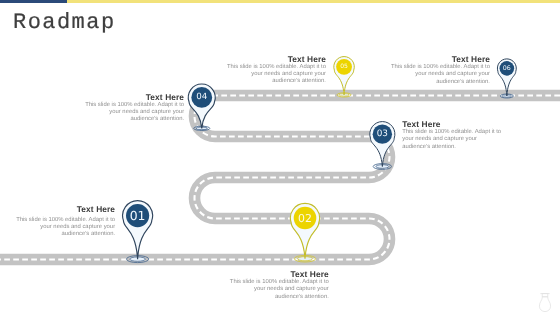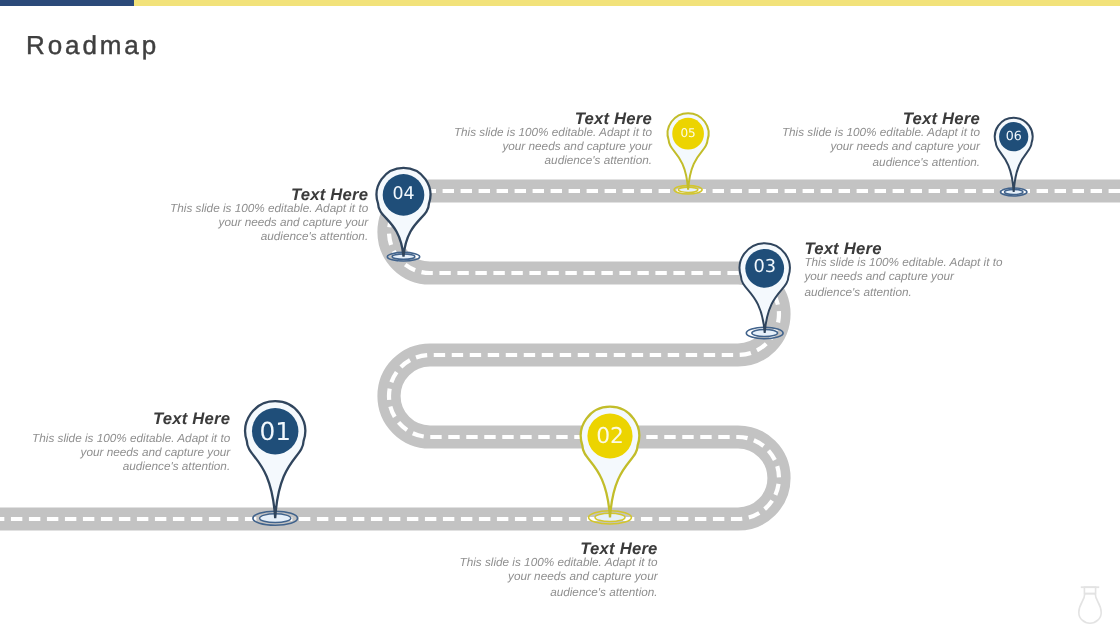--- a/index.html
+++ b/index.html
@@ -5,27 +5,27 @@
   html,body{margin:0;padding:0;}
   body{width:560px;height:315px;overflow:hidden;background:#ffffff;
        font-family:"Liberation Sans",sans-serif;-webkit-font-smoothing:antialiased;text-rendering:geometricPrecision;}
   .slide{position:relative;width:560px;height:315px;background:#ffffff;overflow:hidden;}
 
   
   .topbar{position:absolute;top:0;left:0;height:3px;width:560px;}
   .topbar .seg-blue{position:absolute;left:0;top:0;width:67px;height:3px;background:#2b4a79;}
   .topbar .seg-yellow{position:absolute;left:67px;top:0;width:493px;height:3px;background:#f2e27a;}
 
-  .slide-title{position:absolute;left:13px;top:13px;font-size:13px;line-height:19px;
-       color:#3f3f3f;font-family:Liberation Sans, sans-serif;font-weight:200;letter-spacing:1.45px;white-space:nowrap;-webkit-text-stroke:0.22px #3f3f3f;will-change:opacity;opacity:0.9999;}
+  .slide-title{position:absolute;left:13px;top:13px;font-size:22px;line-height:19px;
+       color:#3f3f3f;font-family:Liberation Mono, monospace;font-weight:200;letter-spacing:1.45px;white-space:nowrap;-webkit-text-stroke:0.22px #3f3f3f;will-change:opacity;opacity:0.9999;}
 
   svg.board{position:absolute;left:0;top:0;shape-rendering:geometricPrecision;}
   svg text{-webkit-font-smoothing:antialiased;will-change:opacity;opacity:0.999;font-family:"DejaVu Sans",sans-serif;}
 
-  .txtblock{position:absolute;will-change:opacity;opacity:0.9999;font-style:italic;}
+  .txtblock{position:absolute;will-change:opacity;opacity:0.9999;}
   .txtblock .head{font-size:8.35px;font-weight:bold;color:#3b3b3b;letter-spacing:0.1px;
        line-height:8.6px;margin:0;}
   .txtblock .body{font-size:5.88px;color:#8f8f8f;line-height:7.3px;margin:0;padding-top:0.2px;}
   .gap-lg .body{padding-top:3.0px;}
   .ta-r{text-align:right;}
   .ta-l{text-align:left;}
 </style>
 </head>
 <body>
 

